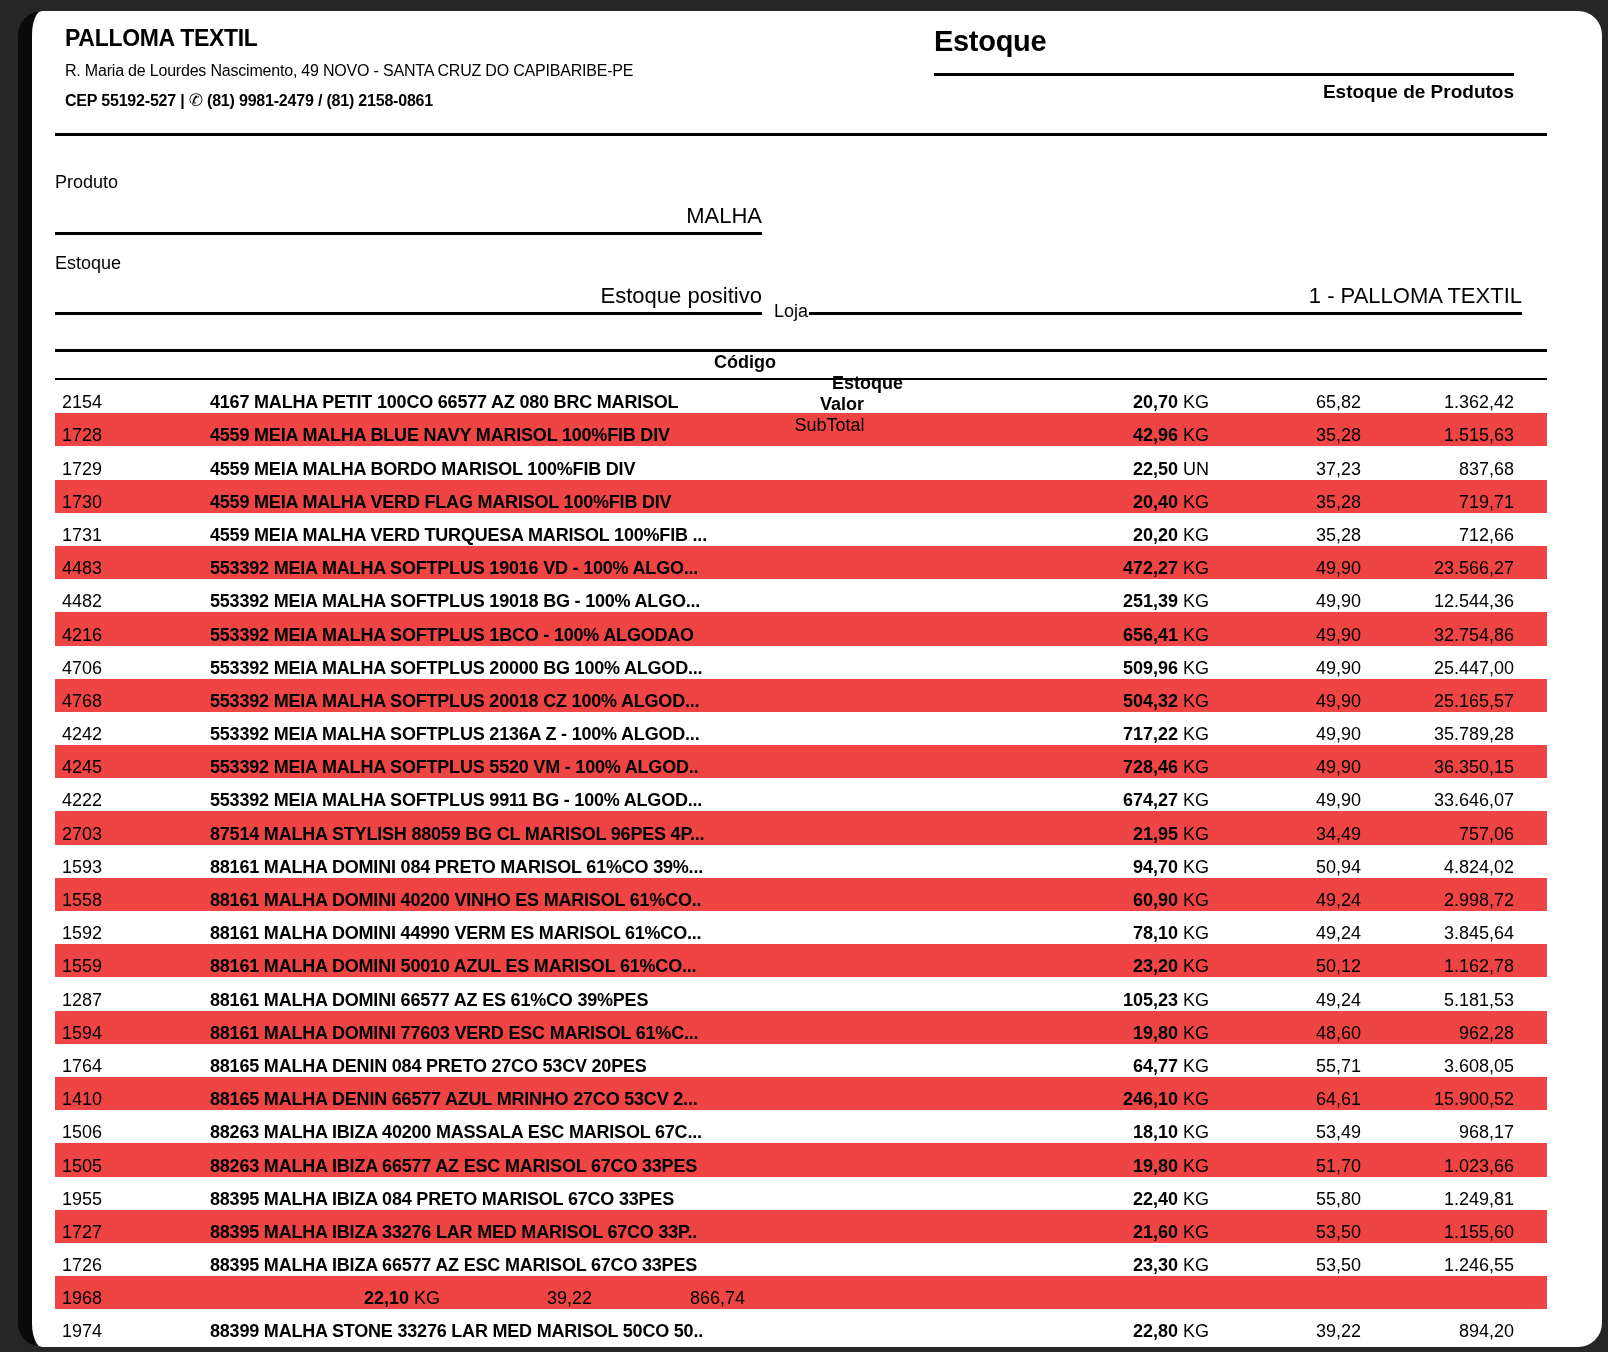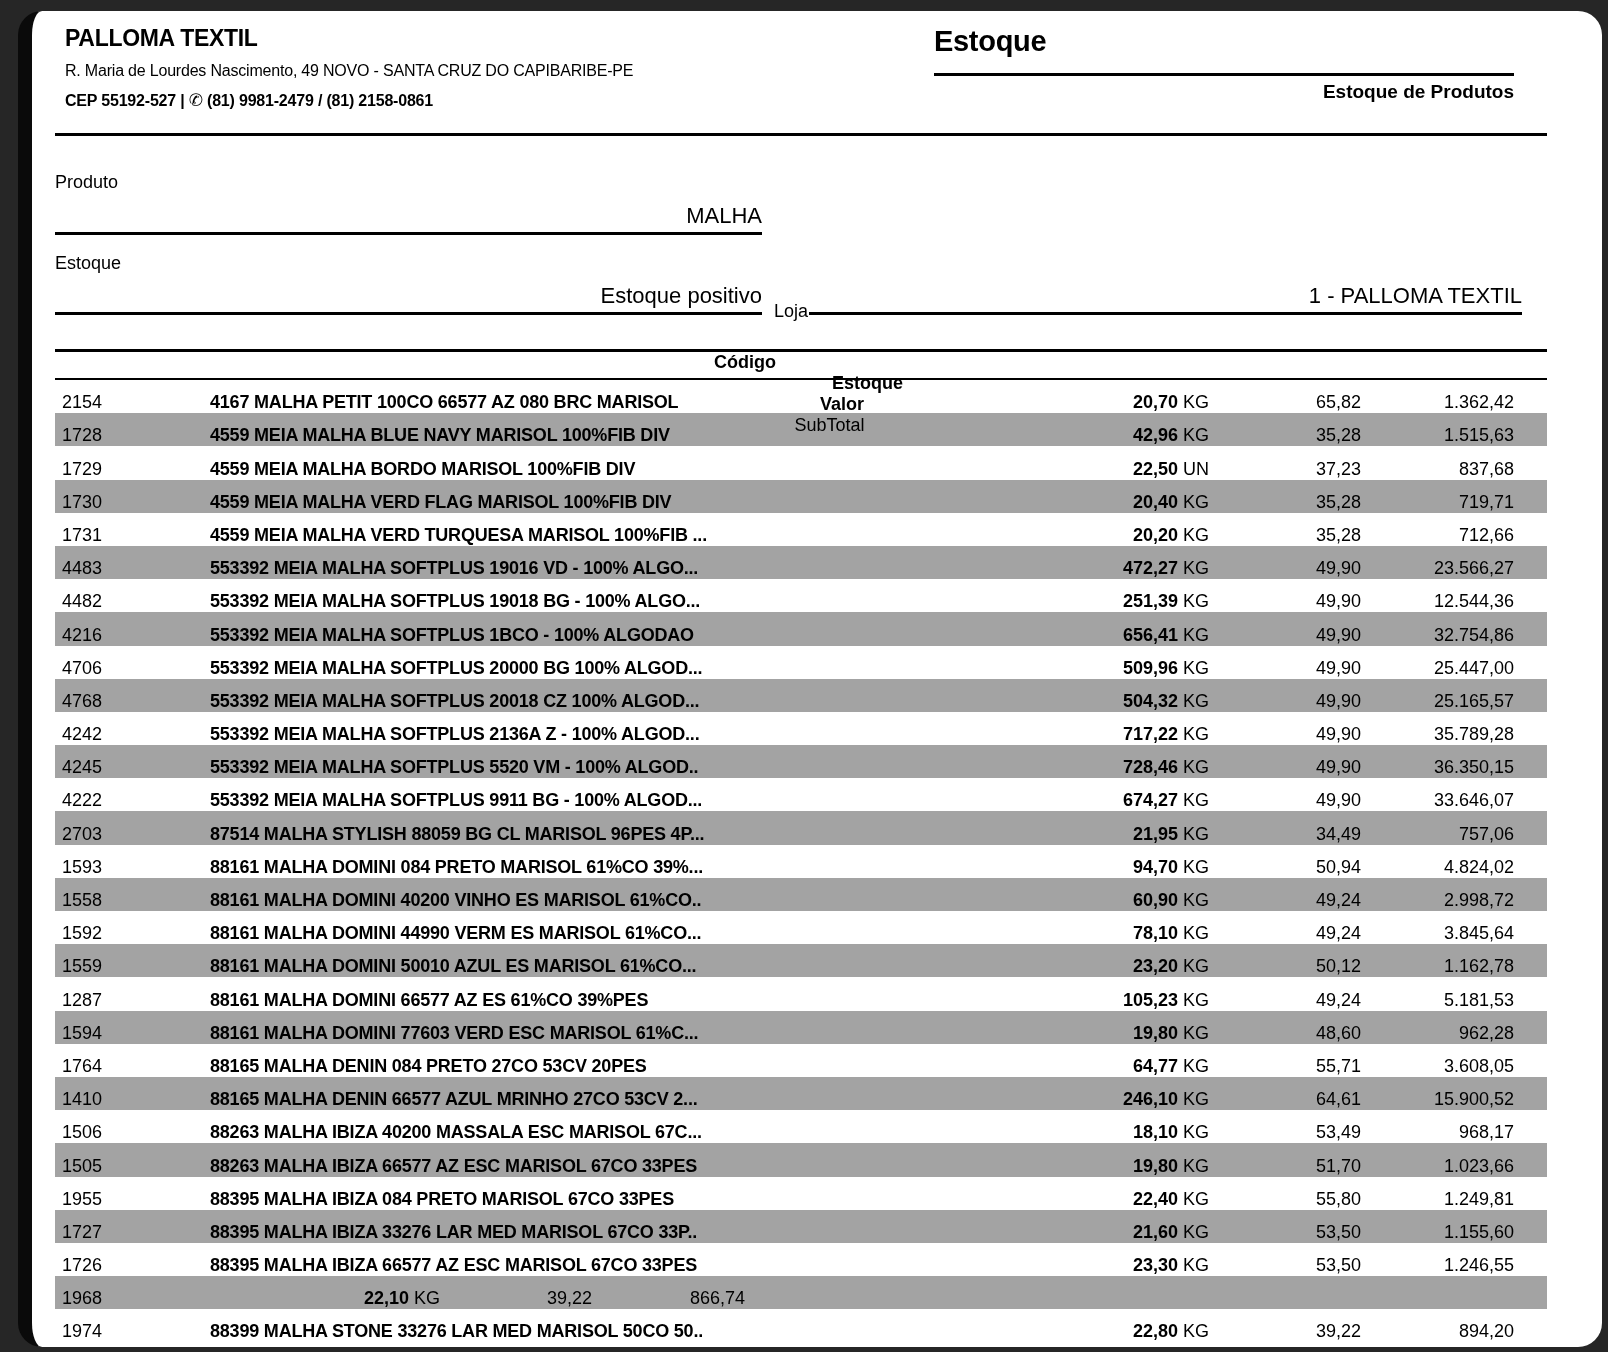--- a/index.html
+++ b/index.html
@@ -50,21 +50,21 @@
     height:31px;
     font-weight:bold;font-size:18px;
     padding-left:7px;padding-right:33px;box-sizing:border-box;flex-direction:column;
   }
   .row{
     display:flex;align-items:flex-end;
     height:33.2px;
     font-size:18px;
     padding-left:7px;padding-right:33px;box-sizing:border-box;
   }
-  .row.alt{background:#a3a3a3;}
+  .row.alt{background:#ef4444;}
   .c-codigo{width:148px;flex:none;}
   .c-desc{flex:1 1 auto;font-weight:bold;white-space:nowrap;overflow:hidden;letter-spacing:-0.2px;}
   .c-estoque{width:230px;flex:none;text-align:right;white-space:nowrap;}
   .c-valor{width:152px;flex:none;text-align:right;}
   .c-subtotal{width:153px;flex:none;text-align:right;font-weight:normal;}
   .qty{font-weight:bold;}
   .unit{font-weight:normal;}
   .thead .c-desc{letter-spacing:0;}
 </style>
 </head>

